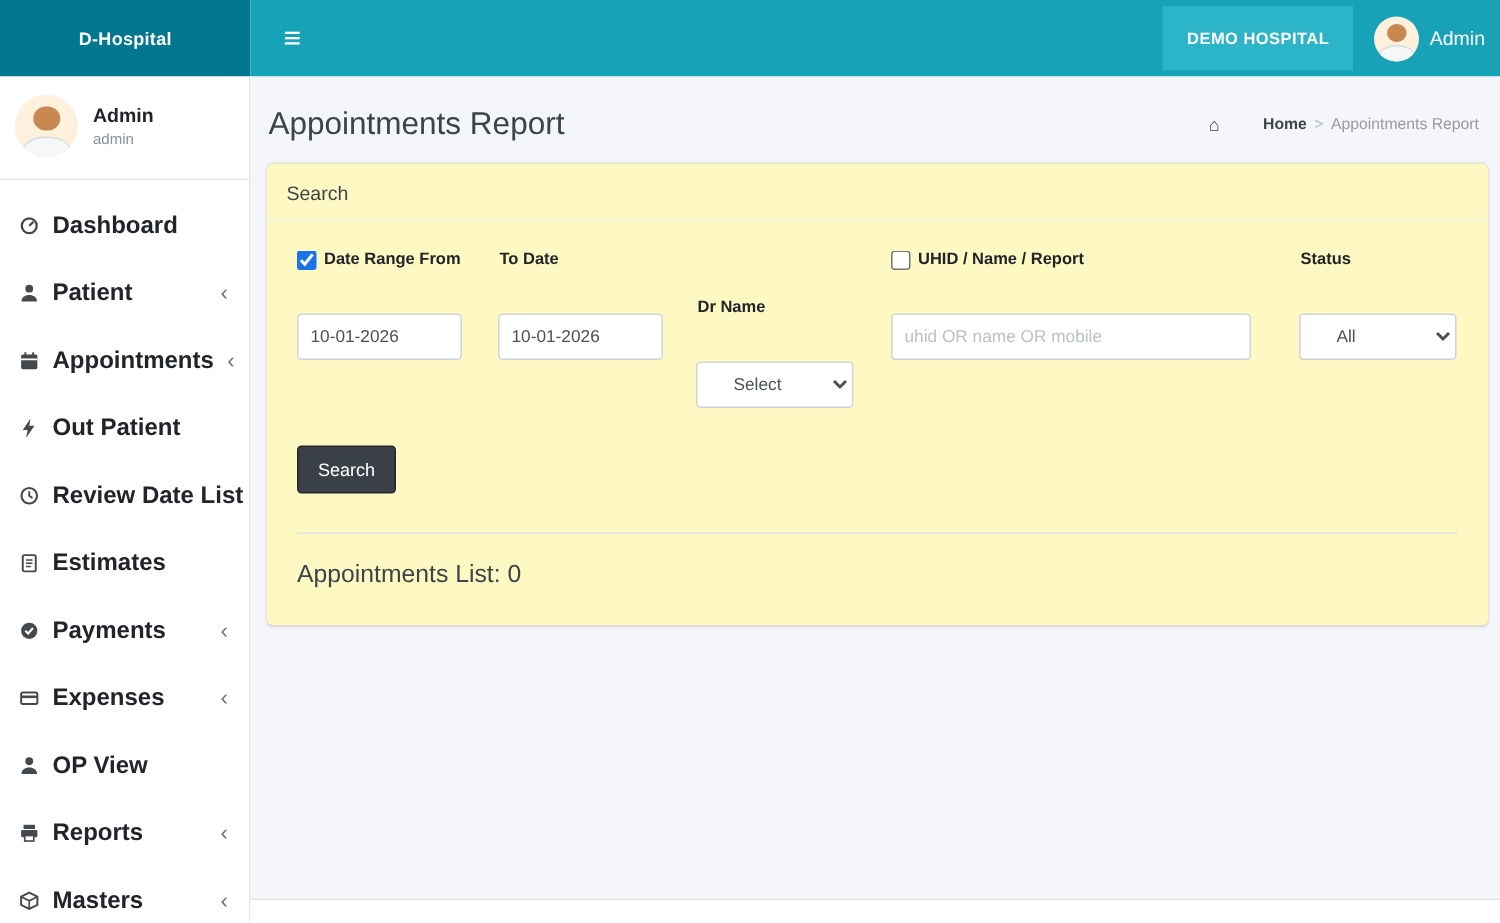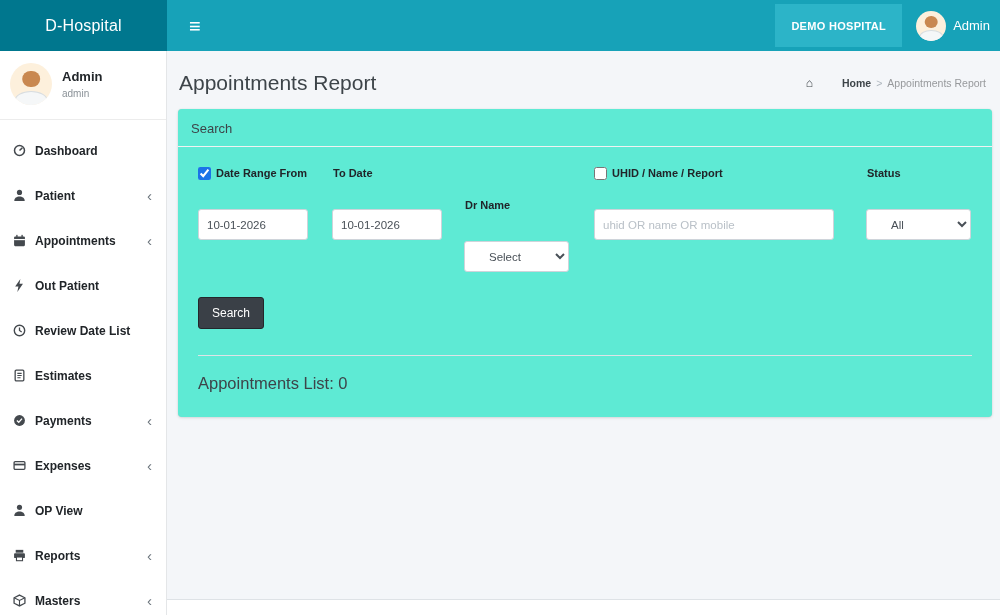--- a/index.html
+++ b/index.html
@@ -3,21 +3,21 @@
 <meta charset="utf-8">
 <style>
   * { margin:0; padding:0; box-sizing:border-box; }
   html,body { width:1000px; height:615px; overflow:hidden; }
   body { font-family:"Liberation Sans", sans-serif; background:#fff; color:#212529; }
 
   .app { width:1000px; height:615px; display:flex; flex-direction:column; }
 
   
   .navbar { height:51px; display:flex; flex:0 0 51px; }
-  .brand { width:167px; background:#00778e; color:#fff; display:flex; align-items:center; justify-content:center; font-size:16px; font-weight:400; letter-spacing:.2px; }
+  .brand { width:167px; background:#00778e; color:#fff; display:flex; align-items:center; justify-content:center; font-size:12px; font-weight:700; letter-spacing:.2px; }
   .nav-rest { flex:1; background:#17a2b8; display:flex; align-items:center; padding:0 10px 0 14px; }
   .hamburger { color:#fff; font-size:20px; cursor:pointer; line-height:1; padding:6px 8px; }
   .nav-spacer { flex:1; }
   .demo-btn { background:#2cb4c8; color:#fff; border:none; font-family:inherit; font-weight:700; font-size:11px; letter-spacing:.3px; height:43px; padding:0 16px; cursor:pointer; }
   .nav-user { display:flex; align-items:center; gap:7px; margin-left:14px; color:#fff; font-size:13px; }
 
   .avatar { border-radius:50%; background:#fdf0dc; position:relative; overflow:hidden; flex:0 0 auto; }
   .avatar .head { position:absolute; left:50%; top:18%; transform:translateX(-50%); width:42%; height:40%; border-radius:50%; background:#c98850; }
   .avatar .torso { position:absolute; left:50%; bottom:-12%; transform:translateX(-50%); width:78%; height:46%; border-radius:50% 50% 0 0; background:#f5f7f8; border:1px solid #d8dde0; }
   .avatar.sm { width:30px; height:30px; }
@@ -28,34 +28,34 @@
 
   
   .sidebar { width:167px; flex:0 0 167px; background:#fff; border-right:1px solid #e4e6e8; display:flex; flex-direction:column; overflow:hidden; }
   .user-panel { display:flex; align-items:center; gap:10px; padding:12px 10px 14px 10px; border-bottom:1px solid #ececec; }
   .user-panel .uname { font-size:13px; font-weight:700; color:#212529; }
   .user-panel .urole { font-size:10px; color:#8a9197; margin-top:4px; }
   .menu { padding-top:8px; }
   .menu-item { height:45px; display:flex; align-items:center; gap:9px; padding:0 12px; cursor:pointer; color:#212529; }
   .menu-item .mi { width:14px; height:14px; color:#44494e; display:flex; align-items:center; justify-content:center; flex:0 0 auto; }
   .menu-item .mi svg { width:13px; height:13px; fill:currentColor; }
-  .menu-item .lbl { font-size:12px; font-weight:700; flex:1; white-space:nowrap; }
+  .menu-item .lbl { font-size:16px; font-weight:700; flex:1; white-space:nowrap; }
   .menu-item .chev { color:#6c757d; font-size:15px; line-height:1; padding-right:2px; }
 
   
   .main { flex:1; background:#f4f6f9; position:relative; display:flex; flex-direction:column; }
   .content-header { display:flex; align-items:center; justify-content:space-between; padding:20px 16px 14px 12px; }
   .page-title { font-size:21px; font-weight:400; color:#3d4449; }
   .breadcrumb { display:flex; align-items:center; gap:5px; font-size:10.5px; }
   .breadcrumb .home-ic { color:#3d4449; font-size:12px; }
   .breadcrumb .bc-home { color:#3d4449; font-weight:700; cursor:pointer;padding-left:24px; }
   .breadcrumb .bc-sep { color:#adb5bd; }
   .breadcrumb .bc-cur { color:#97999c; }
 
-  .card { background:#5eead4; margin:0 10px 0 11px; border-radius:4px; box-shadow:0 0 1px rgba(0,0,0,.15), 0 1px 3px rgba(0,0,0,.12); }
+  .card { background:#fef9c3; margin:0 10px 0 11px; border-radius:4px; box-shadow:0 0 1px rgba(0,0,0,.15), 0 1px 3px rgba(0,0,0,.12); }
   .card-header { padding:12px 20px 10px 13px; font-size:13px; color:#3d4449; border-bottom:1px solid #f2f2f2; }
   .card-body { padding:18px 20px 24px 20px; }
 
   .form-row { display:flex; align-items:flex-start; }
   .fgroup { display:flex; flex-direction:column;gap:19px; }
   .fgroup.g1 { width:134px; }
   .fgroup.g2 { width:132px; }
   .fgroup.g3 { width:130px;margin-top:32px; }
   .fgroup.g4 { width:272px; }
   .fgroup.g5 { width:106px; }

